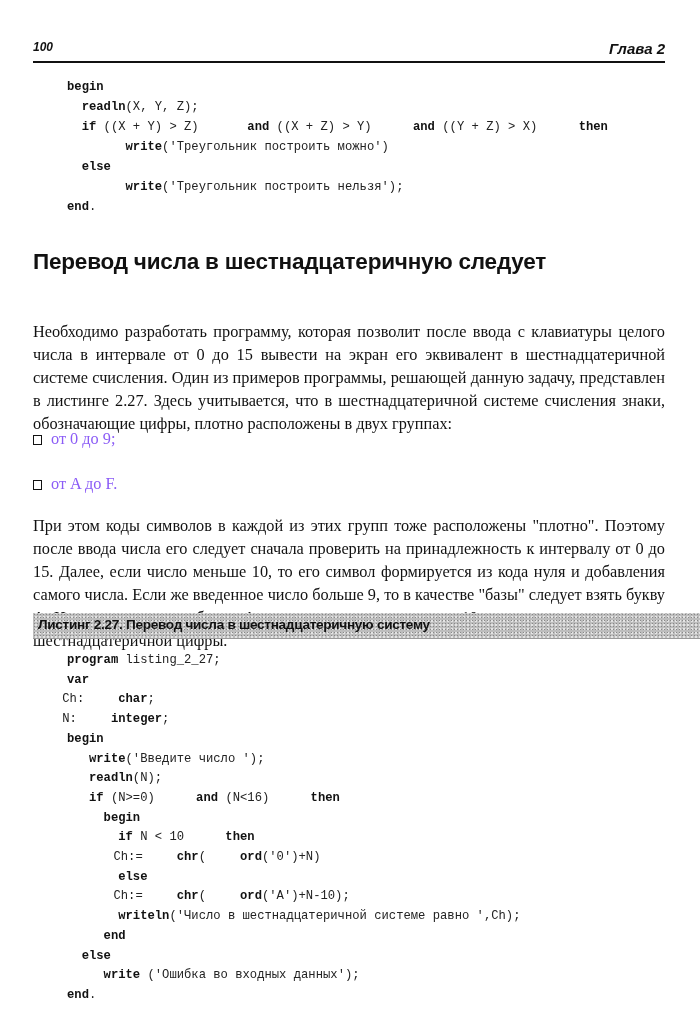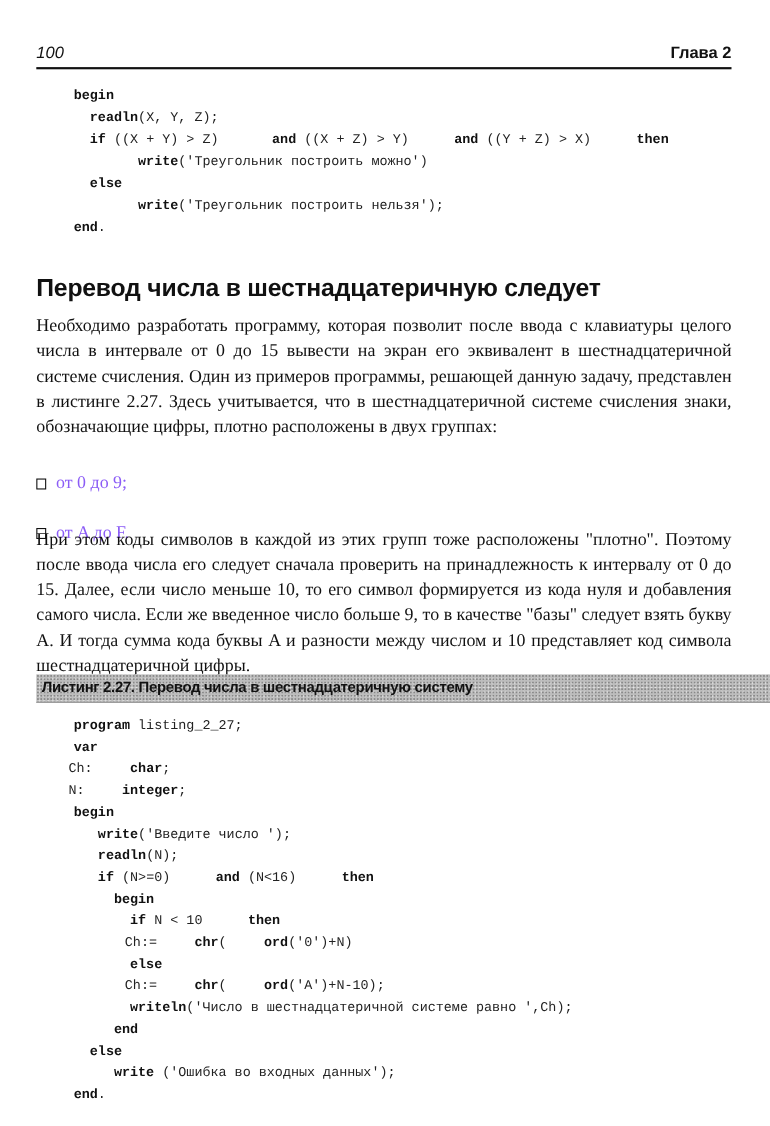--- a/index.html
+++ b/index.html
@@ -1,25 +1,25 @@
 <!DOCTYPE html>
 <html><head>
 <meta charset="utf-8">
 <style>
   html, body { margin:0; padding:0; background:#ffffff; }
   body { width:700px; height:1024px; position:relative; overflow:hidden; color:#111; }
-  .page-num { position:absolute; left:33px; top:40px; font-family:"Liberation Sans", sans-serif; font-style:italic; font-weight:normal; font-size:15px; }
-  .chapter { position:absolute; right:35px; top:40px; font-family:"Liberation Sans", sans-serif; font-weight:bold; font-size:15px; }
+  .page-num { position:absolute; left:33px; top:40px; font-family:"Liberation Sans", sans-serif; font-style:italic; font-weight:bold; font-size:12px; }
+  .chapter { position:absolute; right:35px; top:40px; font-family:"Liberation Sans", sans-serif; font-style:italic; font-weight:bold; font-size:15px; }
   .header-rule { position:absolute; left:33px; top:61px; width:632px; height:2px; background:#111; }
   .code { position:absolute; left:33px; font-family:"Liberation Mono", monospace; font-size:12.2px; white-space:pre; line-height:19.6px; color:#222; }
   .code .kw { font-weight:bold; color:#111;padding-left:34px; }
   .code1 { top:77px; line-height:20px; }
   .code2 { top:651px; line-height:19.7px; }
   .heading { position:absolute; left:33px; top:249px; font-family:"Liberation Sans", sans-serif; font-weight:bold; font-size:22.5px; letter-spacing:-0.2px; color:#111; }
-  .para { position:absolute; left:33px; width:632px; font-family:"Liberation Serif", serif; font-size:16.3px; line-height:23px; text-align:justify; color:#111; }
+  .para { position:absolute; left:33px; width:632px; font-family:"Liberation Serif", serif; font-size:16.3px; line-height:23px; text-align:justify; color:#111;margin-top:36px; }
   .para1 { top:284px; }
   .para2 { top:478px; }
   .bullet { position:absolute; left:33px; font-family:"Liberation Serif", serif; font-size:16.3px; line-height:23px; color:#8b5cf6; }
   .bullet .box { display:inline-block; width:9px; height:10px; border:1.6px solid #111; margin-right:9px; vertical-align:-1px; box-sizing:border-box; }
   .bullet1 { top:427px; }
   .bullet2 { top:472px; }
   .caption-bar { position:absolute; left:33px; top:613px; width:668px; height:25px;
     background-color:#bdbdbd;
     background-image:
       radial-gradient(#888 0.7px, transparent 0.9px),

